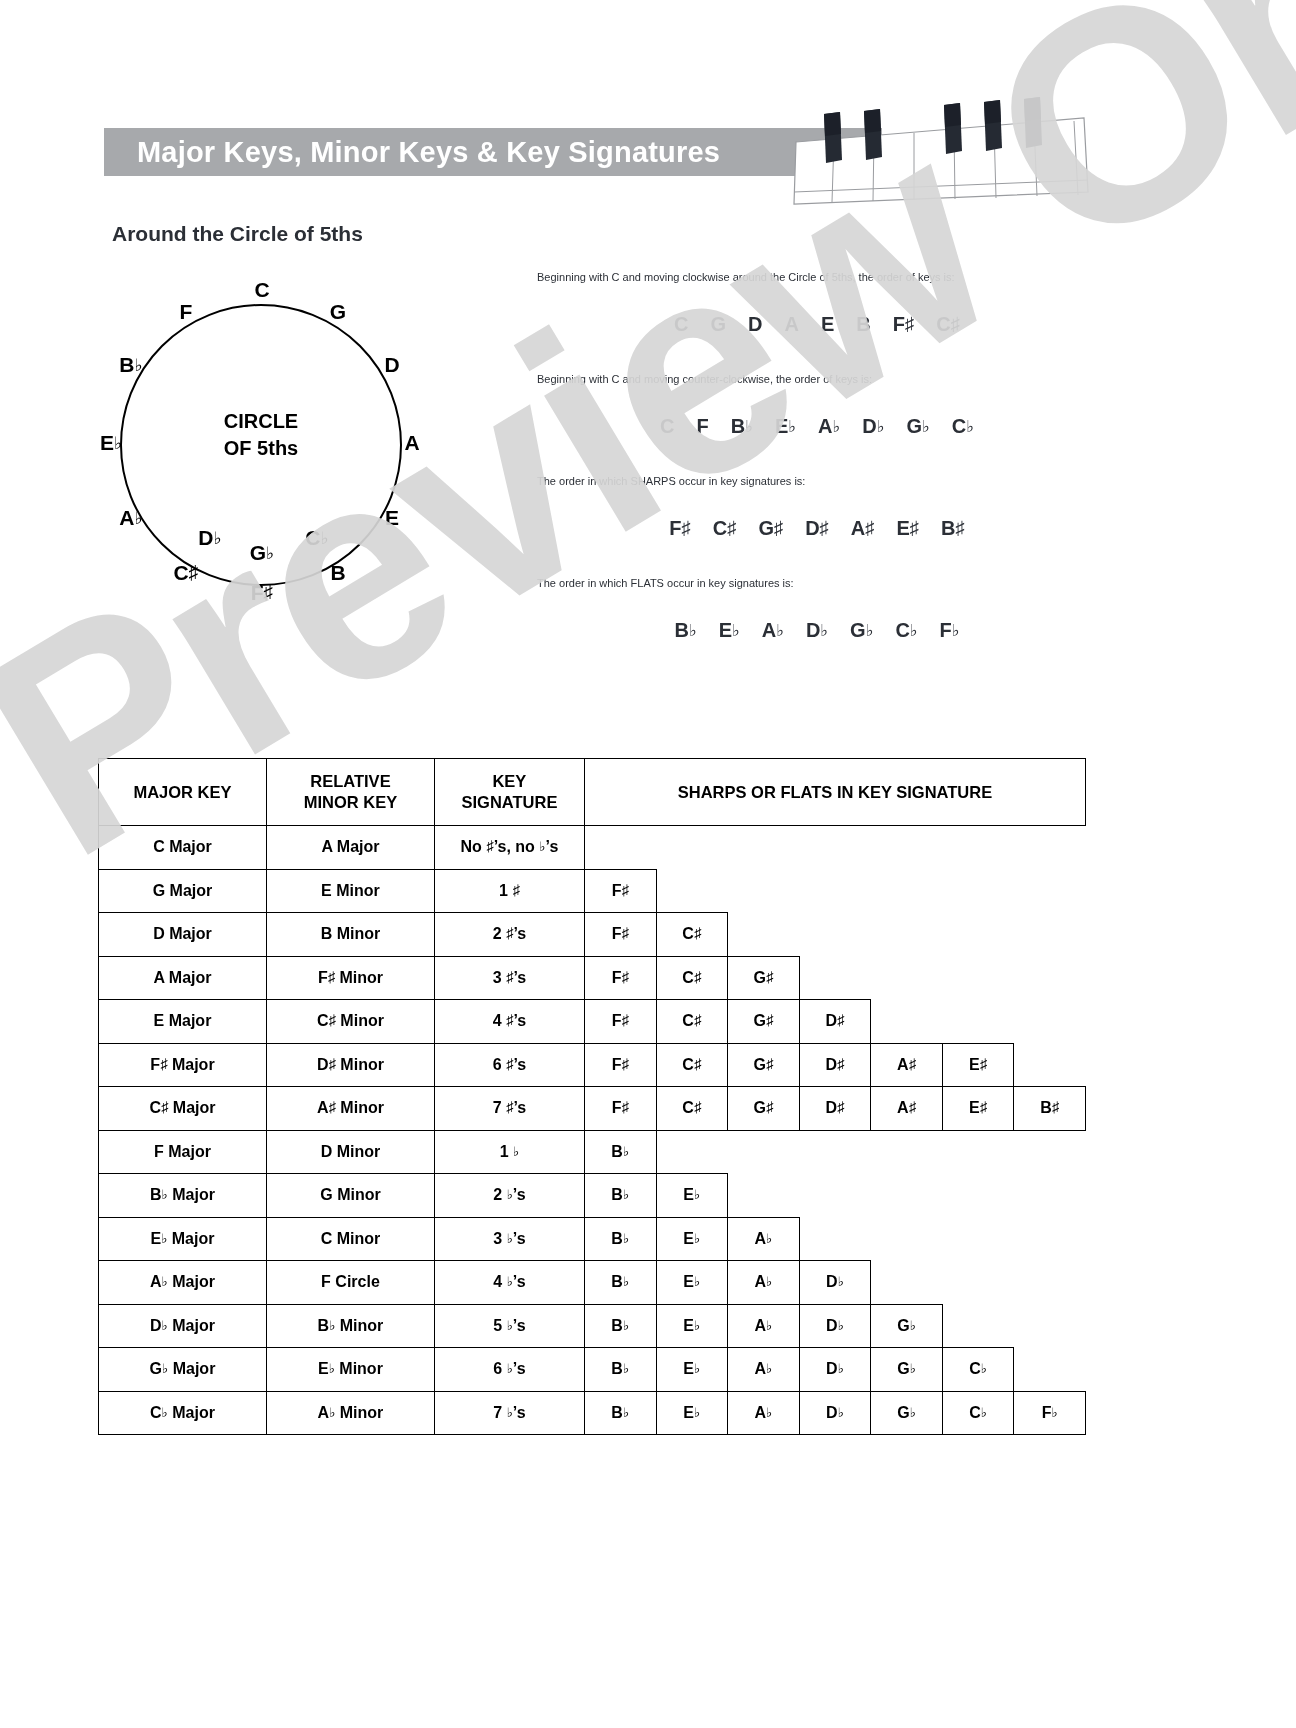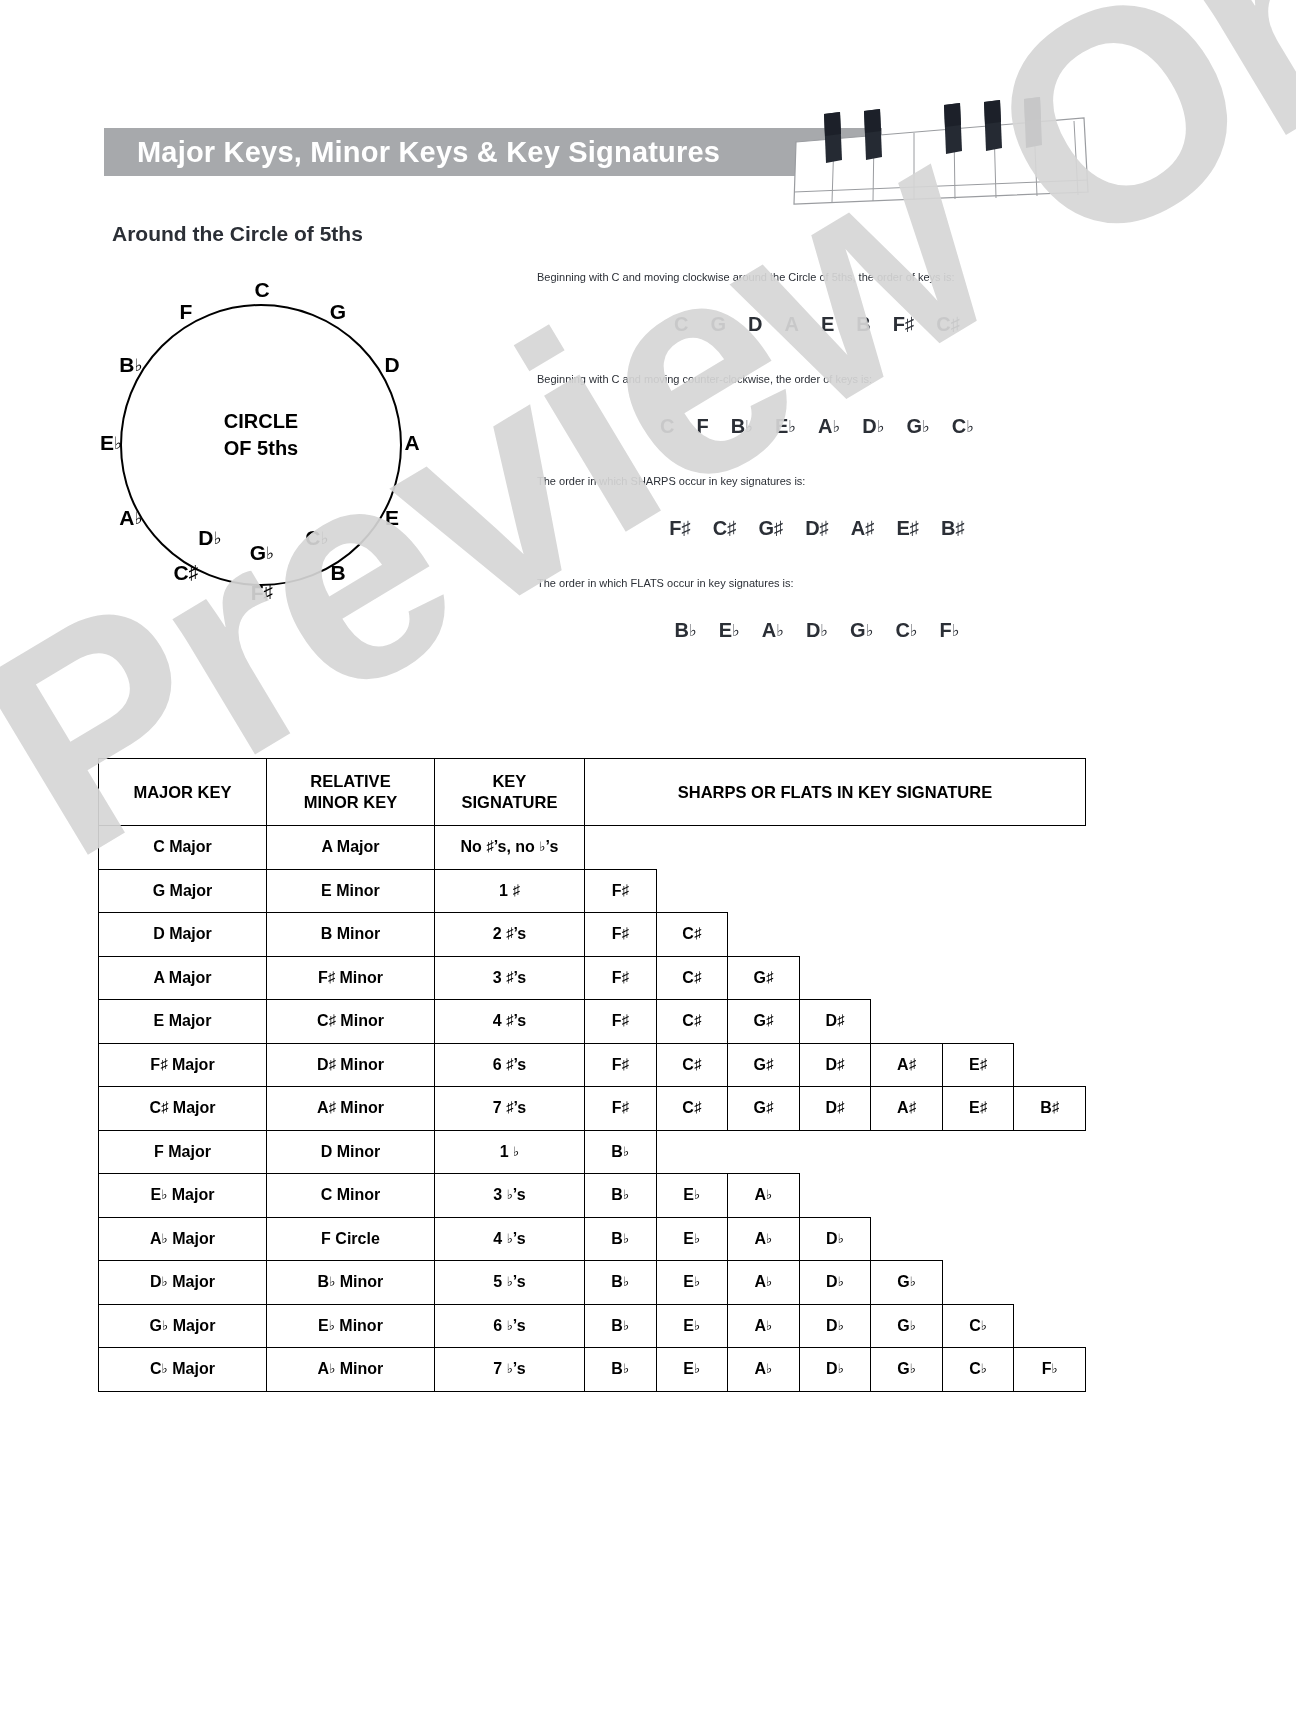--- a/index.html
+++ b/index.html
@@ -346,20 +346,32 @@
           <td class="col-sig">1 <span class="acc">♭</span></td>
           <td class="acc-cell">B<span class="acc">♭</span></td>
           <td class="acc-cell empty-cell"></td>
           <td class="acc-cell empty-cell"></td>
           <td class="acc-cell empty-cell"></td>
           <td class="acc-cell empty-cell"></td>
           <td class="acc-cell empty-cell"></td>
           <td class="acc-cell empty-cell"></td>
         </tr>
         <tr>
+          <td class="col-major">B<span class="acc">♭</span> Major</td>
+          <td class="col-minor">G Minor</td>
+          <td class="col-sig">2 <span class="acc">♭</span>’s</td>
+          <td class="acc-cell">B<span class="acc">♭</span></td>
+          <td class="acc-cell">E<span class="acc">♭</span></td>
+          <td class="acc-cell empty-cell"></td>
+          <td class="acc-cell empty-cell"></td>
+          <td class="acc-cell empty-cell"></td>
+          <td class="acc-cell empty-cell"></td>
+          <td class="acc-cell empty-cell"></td>
+        </tr>
+        <tr>
           <td class="col-major">E<span class="acc">♭</span> Major</td>
           <td class="col-minor">C Minor</td>
           <td class="col-sig">3 <span class="acc">♭</span>’s</td>
           <td class="acc-cell">B<span class="acc">♭</span></td>
           <td class="acc-cell">E<span class="acc">♭</span></td>
           <td class="acc-cell">A<span class="acc">♭</span></td>
           <td class="acc-cell empty-cell"></td>
           <td class="acc-cell empty-cell"></td>
           <td class="acc-cell empty-cell"></td>
           <td class="acc-cell empty-cell"></td>

